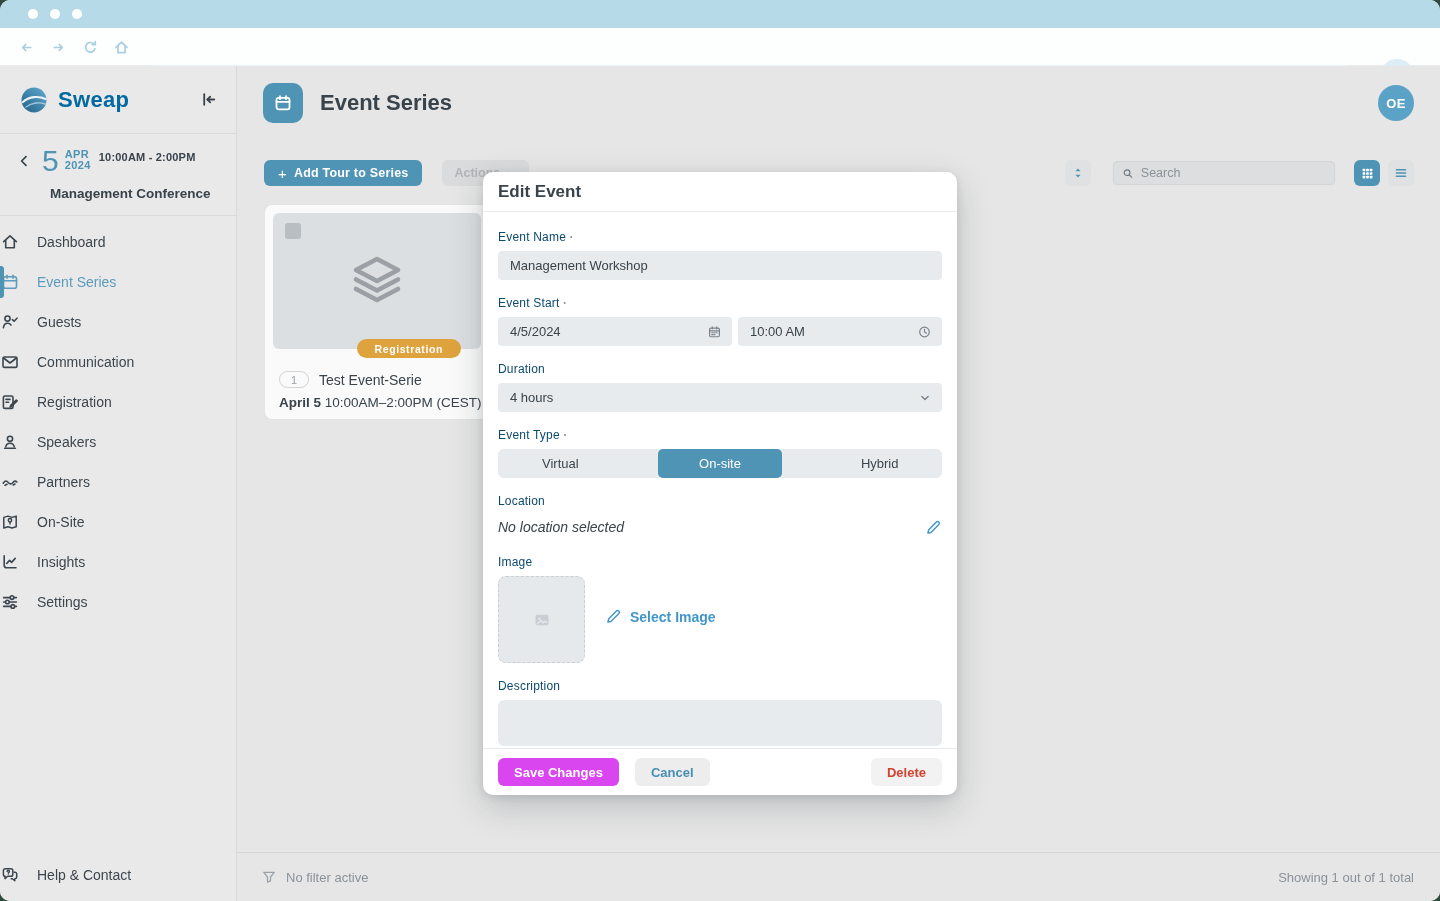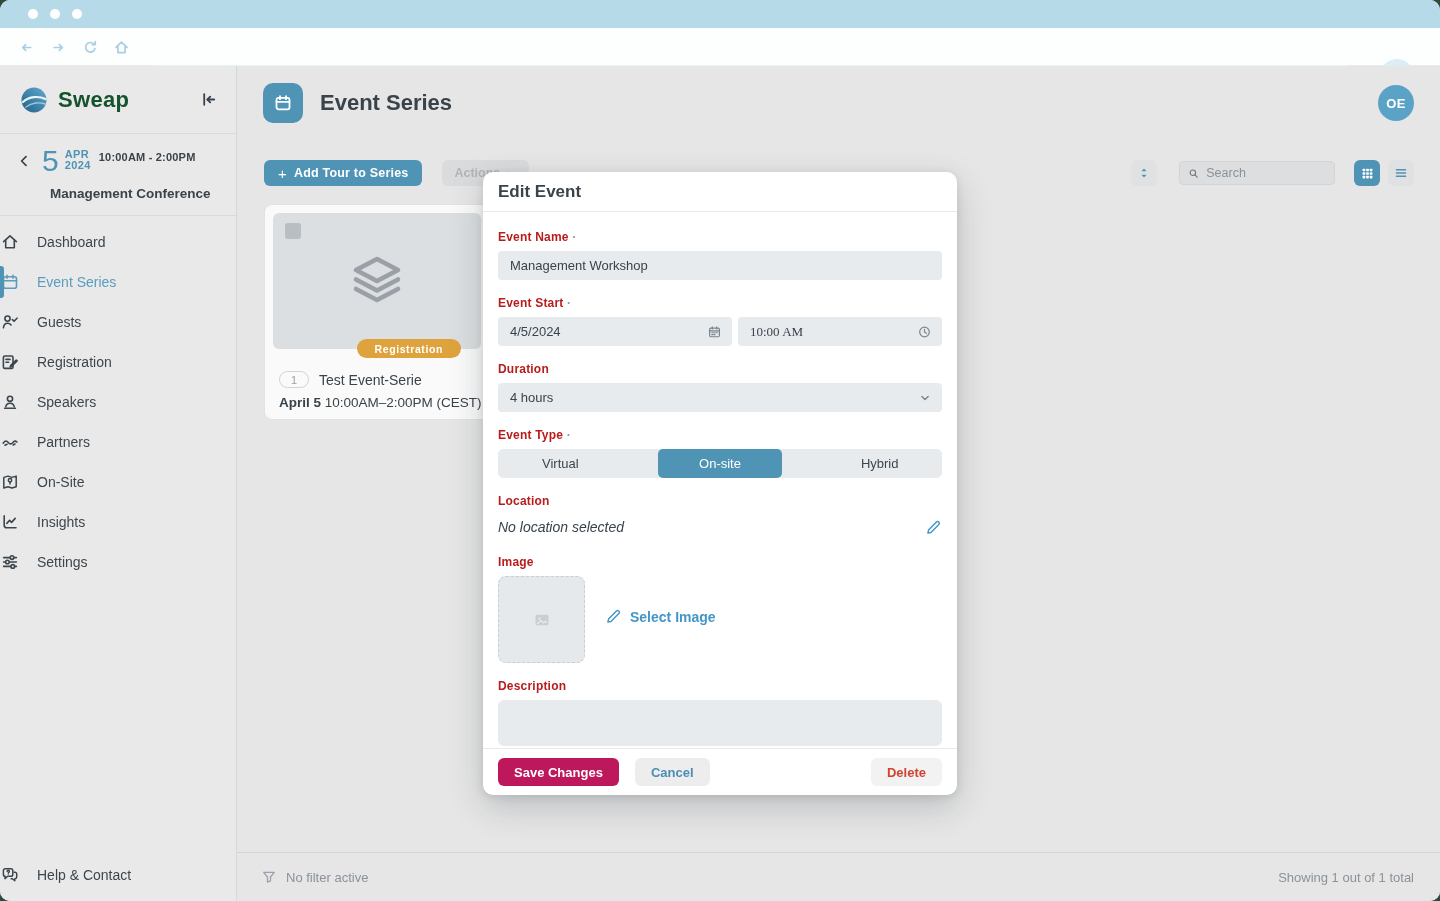--- a/index.html
+++ b/index.html
@@ -17,21 +17,21 @@
   .urltext { color:#b3d4e4; font-size:13px; margin-left:8px; flex:1; }
   .urlbar svg { flex:none; }
   .bavatar { position:absolute; right:26px; top:31px; width:34px; height:34px; border-radius:50%; background:#dcedf6; }
 
   
   .app { position:absolute; left:0; top:66px; width:1440px; height:835px; }
 
   
   .sidebar { position:absolute; left:0; top:0; width:237px; height:100%; background:#e9e9e9; border-right:1px solid #d7d8d8; }
   .logo-row { height:68px; display:flex; align-items:center; padding:0 18px 0 20px; border-bottom:1px solid #d9dada; }
-  .brand { font-size:22px; font-weight:700; color:#14532d; letter-spacing:.3px; margin-left:10px; flex:1; }
+  .brand { font-size:22px; font-weight:700; color:#0369a1; letter-spacing:.3px; margin-left:10px; flex:1; }
   .ctx { padding:12px 14px 14px 16px; border-bottom:1px solid #d9dada; }
   .ctx-top { display:flex; align-items:flex-start; }
   .ctx-day { font-size:30px; color:#4f93b5; font-weight:500; line-height:30px; margin-left:10px; }
   .ctx-my { margin-left:6px; line-height:11px; padding-top:3px; }
   .ctx-month,.ctx-year { font-size:11px; font-weight:700; color:#4f93b5; letter-spacing:.4px; }
   .ctx-time { font-size:11px; font-weight:700; color:#39434b; margin-left:8px; padding-top:5px; letter-spacing:.2px; }
   .ctx-title { font-size:13.5px; font-weight:700; color:#39434b; margin:10px 0 0 34px; }
   .nav { padding-top:6px; }
   .nav-item { position:relative; height:40px; display:flex; align-items:center; cursor:pointer; }
   .nav-item .ico { width:20px; height:20px; color:#3c464e; }
@@ -47,21 +47,21 @@
   .page-title { font-size:22px; font-weight:700; color:#39434b; margin-left:17px; flex:1; }
   .avatar { width:36px; height:36px; border-radius:50%; background:#5ba3c6; color:#fff; font-size:13px; font-weight:700; display:flex; align-items:center; justify-content:center; letter-spacing:.3px; }
   .toolbar-row { display:flex; align-items:center; padding:20px 26px 0 27px; }
   .btn { border:none; border-radius:6px; font-family:inherit; font-weight:700; font-size:12.5px; cursor:pointer; }
   .btn-add { height:26px; padding:0 14px; background:#4f93b5; color:#fff; display:flex; align-items:center; gap:7px; letter-spacing:.2px; }
   .btn-add .plus { font-size:15px; font-weight:400; line-height:1; }
   .btn-actions { height:26px; padding:0 12px; margin-left:20px; background:#dadbdc; color:#b1b5b8; display:flex; align-items:center; gap:6px; }
   .right-tools { margin-left:auto; display:flex; align-items:center; }
   .tool-sq { width:26px; height:26px; border:none; border-radius:6px; background:#dfe1e2; display:flex; align-items:center; justify-content:center; cursor:pointer; }
   .tool-sq.active { background:#4f93b5; }
-  .search-box { width:156px; height:24px; margin:0 19px 0 22px; background:#dcdedf; border:1px solid #d2d4d5; border-radius:4px; display:flex; align-items:center; padding:0 8px; }
+  .search-box { width:222px; height:24px; margin:0 19px 0 22px; background:#dcdedf; border:1px solid #d2d4d5; border-radius:4px; display:flex; align-items:center; padding:0 8px; }
   .search-box input { border:none; background:transparent; outline:none; font-family:inherit; font-size:12.5px; color:#4a545c; width:100%; margin-left:7px; }
   .search-box input::placeholder { color:#8a9299; }
   .list-btn { margin-left:8px; }
 
   
   .card { position:relative; margin:18px 0 0 27px; width:226px; height:216px; background:#fafafa; border:1px solid #e2e3e3; border-radius:8px; }
   .card-img { position:relative; margin:8px; height:136px; background:#dcdfe1; border-radius:6px; }
   .card-check { position:absolute; left:12px; top:10px; width:16px; height:16px; border-radius:3px; background:#b9bec2; cursor:pointer; }
   .layers { position:absolute; left:50%; top:50%; transform:translate(-50%,-52%); color:#9aa0a6; }
   .reg-badge { position:absolute; right:20px; bottom:-9px; height:19px; padding:0 18px; background:#dfa33e; border-radius:10px; color:#fff; font-size:10.5px; font-weight:700; letter-spacing:.6px; display:flex; align-items:center; }
@@ -74,40 +74,40 @@
   
   .footer-bar { position:absolute; left:0; bottom:0; right:0; height:49px; border-top:1px solid #d4d5d5; display:flex; align-items:center; padding:0 26px 0 24px; }
   .filter-status { display:flex; align-items:center; gap:9px; color:#8b9299; font-size:13px; font-weight:500; }
   .showing { margin-left:auto; color:#8b9299; font-size:13px; }
 
   
   .modal { position:absolute; left:483px; top:172px; width:474px; height:623px; background:#fff; border-radius:10px; box-shadow:0 12px 34px rgba(40,50,60,.22), 0 2px 8px rgba(40,50,60,.12); z-index:50; }
   .modal-head { height:40px; display:flex; align-items:center; padding:0 15px; border-bottom:1px solid #e9eaeb; }
   .modal-title { font-size:17px; font-weight:700; color:#39434b; }
   .modal-body { padding:4px 15px 0; }
-  .lbl { font-size:12px; font-weight:700; color:#b91c1c; margin:16px 0 7px; letter-spacing:.2px; }
+  .lbl { font-size:12px; font-weight:400; color:#0c4a6e; margin:16px 0 7px; letter-spacing:.2px; }
   .lbl.first { margin-top:14px; }
   .lbl.req::after { content:" ·"; color:#8a98a3; font-weight:700; }
   .fld { width:100%; height:29px; background:#e8ebee; border:none; border-radius:4px; font-family:inherit; font-size:13px; color:#39434b; padding:0 12px; outline:none; }
   .fld-wrap { position:relative; }
   .fld-wrap .tail-ico { position:absolute; right:10px; top:50%; transform:translateY(-50%); color:#7a848c; pointer-events:none; }
   .row2 { display:flex; gap:6px; }
   .row2 .fld-wrap:first-child { width:234px; }
-  .row2 .fld-wrap:last-child { flex:1;font-family:Liberation Serif, serif; }
+  .row2 .fld-wrap:last-child { flex:1; }
   .segmented { display:flex; height:29px; border-radius:6px; overflow:hidden; background:#e8ebee;gap:35px; }
   .seg { flex:1; border:none; background:#e8ebee; font-family:inherit; font-size:13px; color:#3c464e; cursor:pointer; }
   .seg.selected { background:#4f93b5; color:#fff; border-radius:5px; }
   .loc-row { display:flex; align-items:center; margin-top:4px; height:24px; }
   .loc-text { font-size:14px; font-style:italic; color:#39434b; flex:1; }
   .img-row { display:flex; align-items:flex-start; }
   .img-ph { width:87px; height:87px; background:#e6e9eb; border:1px dashed #c9ced2; border-radius:8px; display:flex; align-items:center; justify-content:center; cursor:pointer; }
   .sel-img { display:flex; align-items:center; gap:8px; margin:32px 0 0 20px; color:#4296c8; font-size:14px; font-weight:700; cursor:pointer; }
   .desc { width:100%; height:46px; background:#e8ebee; border:none; border-radius:6px; resize:none; outline:none; font-family:inherit; font-size:13px; color:#39434b; padding:8px 12px; }
   .modal-foot { position:absolute; left:0; right:0; bottom:0; height:47px; border-top:1px solid #e9eaeb; display:flex; align-items:center; padding:0 15px; border-radius:0 0 10px 10px; }
-  .btn-save { height:28px; padding:0 16px; background:#be185d; color:#fff; font-size:13px; }
+  .btn-save { height:28px; padding:0 16px; background:#d946ef; color:#fff; font-size:13px; }
   .btn-cancel { height:28px; padding:0 16px; margin-left:16px; background:#ededee; color:#4a8fb3; font-size:13px; }
   .btn-delete { height:28px; padding:0 16px; margin-left:auto; background:#f2f2f3; color:#d2432f; font-size:13px; }
 
   svg { display:block; }
 </style>
 </head>
 <body>
 
 <div class="window">
 
@@ -204,20 +204,27 @@
             </svg>
           <span class="nlabel">Event Series</span>
         </div>
         <div class="nav-item">
           <svg class="ico" viewBox="0 0 20 20" fill="none" stroke="currentColor" stroke-width="1.6" stroke-linecap="round" stroke-linejoin="round">
               <circle cx="7.5" cy="6.6" r="2.6"></circle>
               <path d="M3.4 15.8 C3.8 12.6 5.6 11.3 7.5 11.3 C9.1 11.3 10.2 11.9 11 13"></path>
               <path d="M12.4 7.6 l1.7 1.7 L17 6.2"></path>
             </svg>
           <span class="nlabel">Guests</span>
+        </div>
+        <div class="nav-item">
+          <svg class="ico" viewBox="0 0 20 20" fill="none" stroke="currentColor" stroke-width="1.6" stroke-linecap="round" stroke-linejoin="round">
+              <rect x="3" y="5" width="14" height="10.4" rx="1.5"></rect>
+              <path d="M3.6 6 L10 11 L16.4 6"></path>
+            </svg>
+          <span class="nlabel">Communication</span>
         </div>
         <div class="nav-item">
           <svg class="ico" viewBox="0 0 20 20" fill="none" stroke="currentColor" stroke-width="1.6" stroke-linecap="round" stroke-linejoin="round">
               <rect x="3.4" y="4" width="9.6" height="12.4" rx="1.5"></rect>
               <path d="M6 7.4 H10 M6 10.2 H8.6"></path>
               <path d="M10.8 13.4 L16.2 8 l0.9 0.9 L11.7 14.3 l-1.5 0.6 Z"></path>
             </svg>
           <span class="nlabel">Registration</span>
         </div>
         <div class="nav-item">

